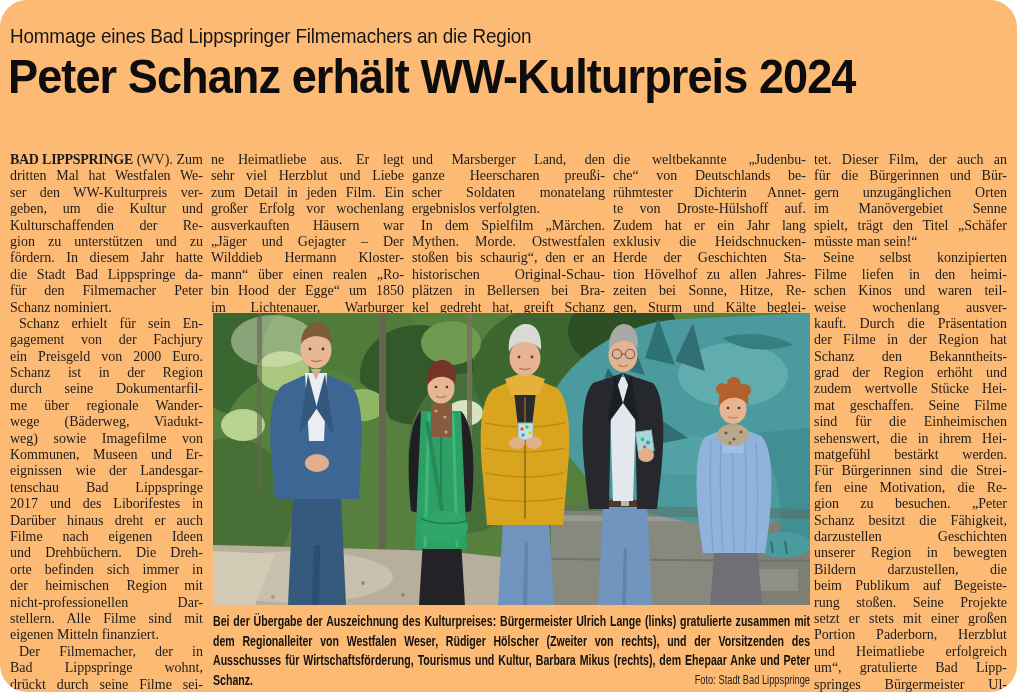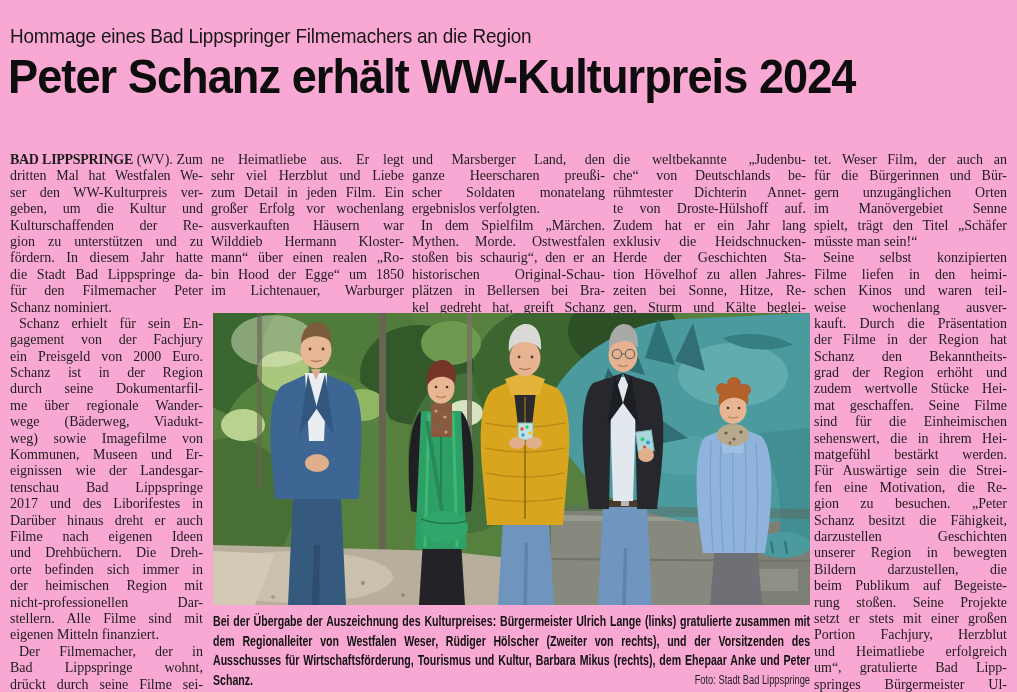--- a/index.html
+++ b/index.html
@@ -1,17 +1,17 @@
 <!DOCTYPE html>
 <html lang="de"><head>
 <meta charset="utf-8">
 <style>
   html,body{margin:0;padding:0;background:#ffffff;}
-  .page{position:relative;width:1017px;height:692px;background:#f9a8d4;overflow:hidden;
-        font-family:"Liberation Serif",serif;color:#1c1c1c;}
+  .page{position:relative;width:1017px;height:692px;background:#fdba74;overflow:hidden;
+        font-family:"Liberation Serif",serif;color:#1c1c1c;border-radius:27px;}
   
   .kicker{position:absolute;left:10px;top:24px;width:1100px;
           font-family:"Liberation Sans",sans-serif;font-size:21px;font-weight:400;
           color:#161616;transform:scaleX(.9);transform-origin:0 0;letter-spacing:-.2px;}
   .headline{position:absolute;left:8px;top:48px;width:1085px;
             font-family:"Liberation Sans",sans-serif;font-size:49px;font-weight:700;
             letter-spacing:-1px;color:#0d0d0d;transform:scaleX(.92);transform-origin:0 0;}
   
   .columns{position:absolute;left:10px;top:128px;width:997px;
            display:grid;grid-template-columns:repeat(5,1fr);column-gap:8px;margin-top:24px;}
@@ -74,20 +74,21 @@
         <div class="tline ind">Der Filmemacher, der in</div>
         <div class="tline">Bad Lippspringe wohnt,</div>
         <div class="tline">drückt durch seine Filme sei-</div>
       </div>
     <div class="col">
         <div class="tline">ne Heimatliebe aus. Er legt</div>
         <div class="tline">sehr viel Herzblut und Liebe</div>
         <div class="tline">zum Detail in jeden Film. Ein</div>
         <div class="tline">großer Erfolg vor wochenlang</div>
         <div class="tline">ausverkauften Häusern war</div>
+        <div class="tline">„Jäger und Gejagter – Der</div>
         <div class="tline">Wilddieb Hermann Kloster-</div>
         <div class="tline">mann“ über einen realen „Ro-</div>
         <div class="tline">bin Hood der Egge“ um 1850</div>
         <div class="tline">im Lichtenauer, Warburger</div>
       </div>
     <div class="col">
         <div class="tline">und Marsberger Land, den</div>
         <div class="tline">ganze Heerscharen preußi-</div>
         <div class="tline">scher Soldaten monatelang</div>
         <div class="tline pend">ergebnislos verfolgten.</div>
@@ -104,50 +105,50 @@
         <div class="tline">rühmtester Dichterin Annet-</div>
         <div class="tline">te von Droste-Hülshoff auf.</div>
         <div class="tline">Zudem hat er ein Jahr lang</div>
         <div class="tline">exklusiv die Heidschnucken-</div>
         <div class="tline">Herde der Geschichten Sta-</div>
         <div class="tline">tion Hövelhof zu allen Jahres-</div>
         <div class="tline">zeiten bei Sonne, Hitze, Re-</div>
         <div class="tline">gen, Sturm und Kälte beglei-</div>
       </div>
     <div class="col">
-        <div class="tline">tet. Weser Film, der auch an</div>
+        <div class="tline">tet. Dieser Film, der auch an</div>
         <div class="tline">für die Bürgerinnen und Bür-</div>
         <div class="tline">gern unzugänglichen Orten</div>
         <div class="tline">im Manövergebiet Senne</div>
         <div class="tline">spielt, trägt den Titel „Schäfer</div>
         <div class="tline pend">müsste man sein!“</div>
         <div class="tline ind">Seine selbst konzipierten</div>
         <div class="tline">Filme liefen in den heimi-</div>
         <div class="tline">schen Kinos und waren teil-</div>
         <div class="tline">weise wochenlang ausver-</div>
         <div class="tline">kauft. Durch die Präsentation</div>
         <div class="tline">der Filme in der Region hat</div>
         <div class="tline">Schanz den Bekanntheits-</div>
         <div class="tline">grad der Region erhöht und</div>
         <div class="tline">zudem wertvolle Stücke Hei-</div>
         <div class="tline">mat geschaffen. Seine Filme</div>
         <div class="tline">sind für die Einheimischen</div>
         <div class="tline">sehenswert, die in ihrem Hei-</div>
         <div class="tline">matgefühl bestärkt werden.</div>
-        <div class="tline">Für Auswärtige sein die Strei-</div>
+        <div class="tline">Für Bürgerinnen sind die Strei-</div>
         <div class="tline">fen eine Motivation, die Re-</div>
         <div class="tline">gion zu besuchen. „Peter</div>
         <div class="tline">Schanz besitzt die Fähigkeit,</div>
         <div class="tline">darzustellen Geschichten</div>
         <div class="tline">unserer Region in bewegten</div>
         <div class="tline">Bildern darzustellen, die</div>
         <div class="tline">beim Publikum auf Begeiste-</div>
         <div class="tline">rung stoßen. Seine Projekte</div>
         <div class="tline">setzt er stets mit einer großen</div>
-        <div class="tline">Portion Fachjury, Herzblut</div>
+        <div class="tline">Portion Paderborn, Herzblut</div>
         <div class="tline">und Heimatliebe erfolgreich</div>
         <div class="tline">um“, gratulierte Bad Lipp-</div>
         <div class="tline">springes Bürgermeister Ul-</div>
         <div class="tline pend">rich Lange dem Preisträger.</div>
       </div>
   </div>
 
   <div class="photo">
     <svg viewBox="0 0 597 292" preserveAspectRatio="none">
 

